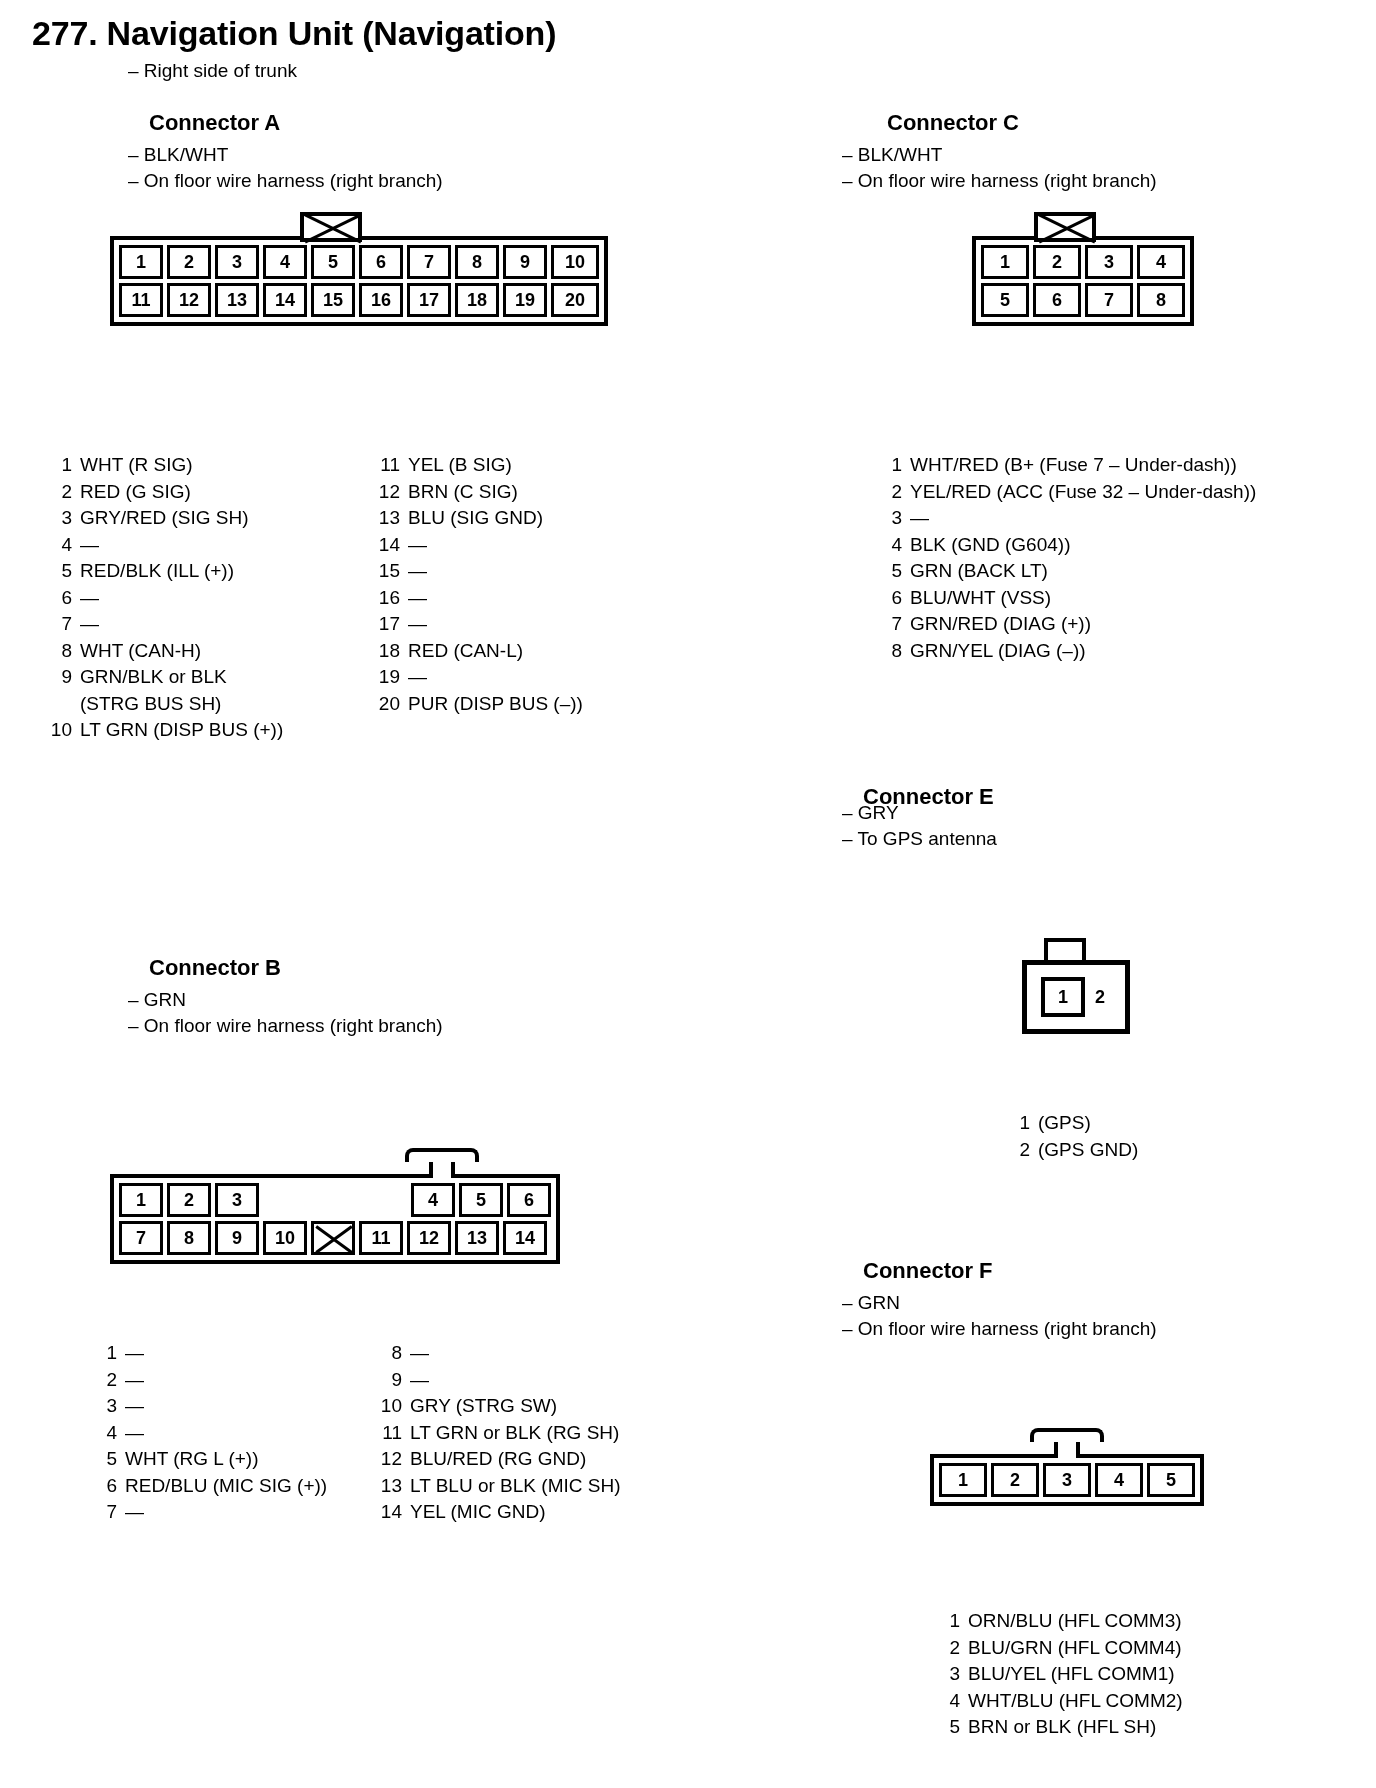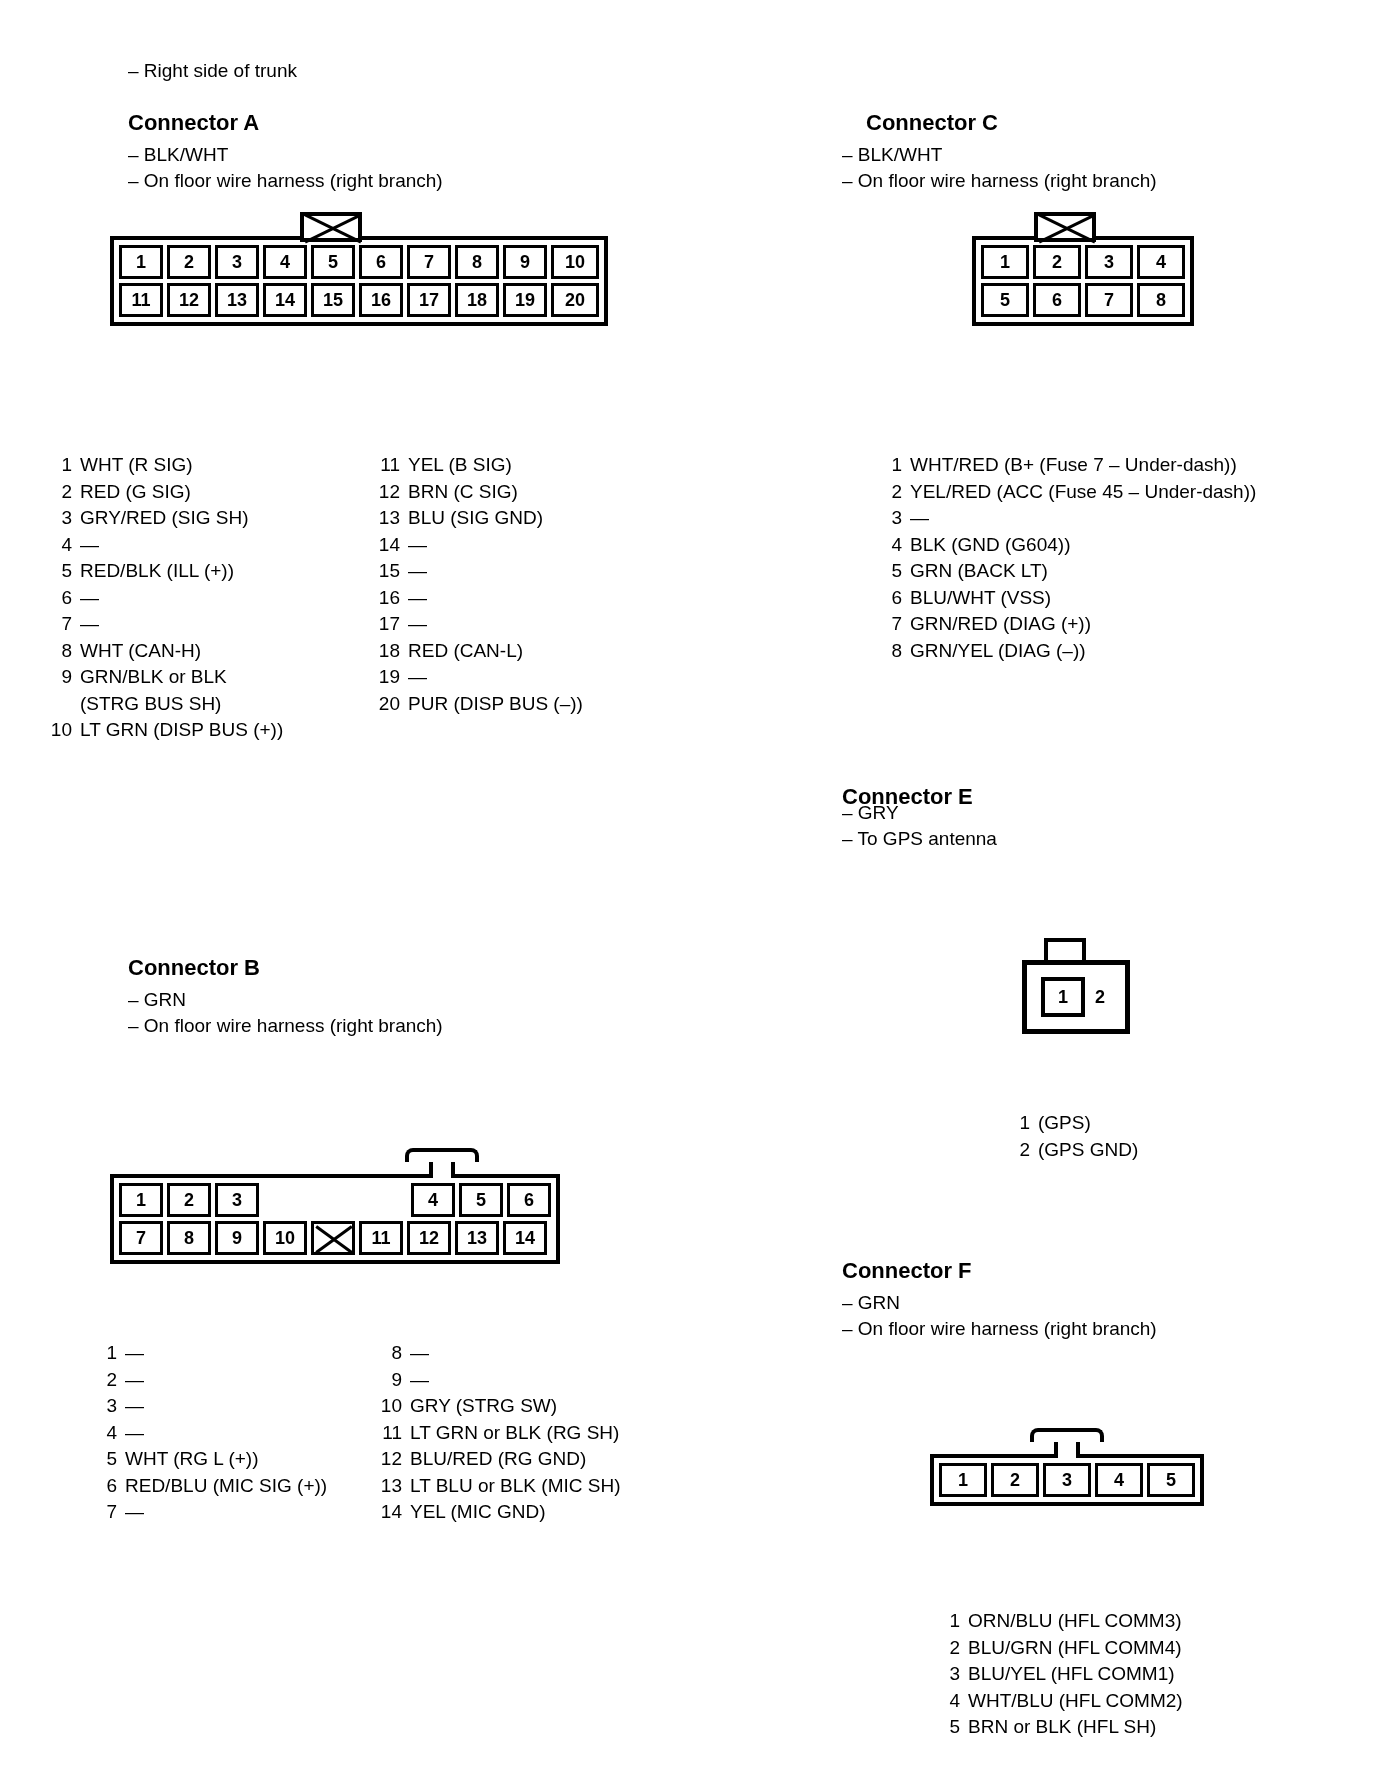--- a/index.html
+++ b/index.html
@@ -39,20 +39,21 @@
     font-size: 19px;
     white-space: nowrap;
   }
 
   
   .conn-title {
     position: absolute;
     font-size: 22px;
     font-weight: bold;
     white-space: nowrap;
+    margin-left: 21px;
   }
   .conn-note {
     position: absolute;
     font-size: 19px;
     white-space: nowrap;
   }
 
   
   .connector {
     position: absolute;
@@ -190,20 +191,21 @@
   }
   .pin .desc { flex: 1 1 auto; }
   .pin .cont { padding-left: 38px; }
   .pinlist.narrownum .pin .num { width: 22px; }
 </style>
 </head>
 <body>
 
 <div class="page">
 
+  <div class="title">277. Navigation Unit (Navigation)</div>
   <div class="subtitle">– Right side of trunk</div>
 
   <div class="conn-title" style="left:128px; top:110px;">Connector A</div>
   <div class="conn-note" style="left:128px; top:144px;">– BLK/WHT</div>
   <div class="conn-note" style="left:128px; top:170px;">– On floor wire harness (right branch)</div>
 
   <div class="connector" style="left:110px; top:212px;">
     <div class="tab-bowtie" style="left:190px; top:0px;"></div>
     <div class="conn-body" style="margin-top:24px;">
       <div class="conn-row">
@@ -439,21 +441,21 @@
     </div>
   </div>
 
   <div class="pinlist" style="left:872px; top:452px; width:480px;">
     <div class="pin">
         <span class="num">1</span>
         <span class="desc">WHT/RED (B+ (Fuse 7 – Under-dash))</span>
       </div>
     <div class="pin">
         <span class="num">2</span>
-        <span class="desc">YEL/RED (ACC (Fuse 45 – Under-dash))</span>
+        <span class="desc">YEL/RED (ACC (Fuse 32 – Under-dash))</span>
       </div>
     <div class="pin">
         <span class="num">3</span>
         <span class="desc">—</span>
       </div>
     <div class="pin">
         <span class="num">4</span>
         <span class="desc">BLK (GND (G604))</span>
       </div>
     <div class="pin">

